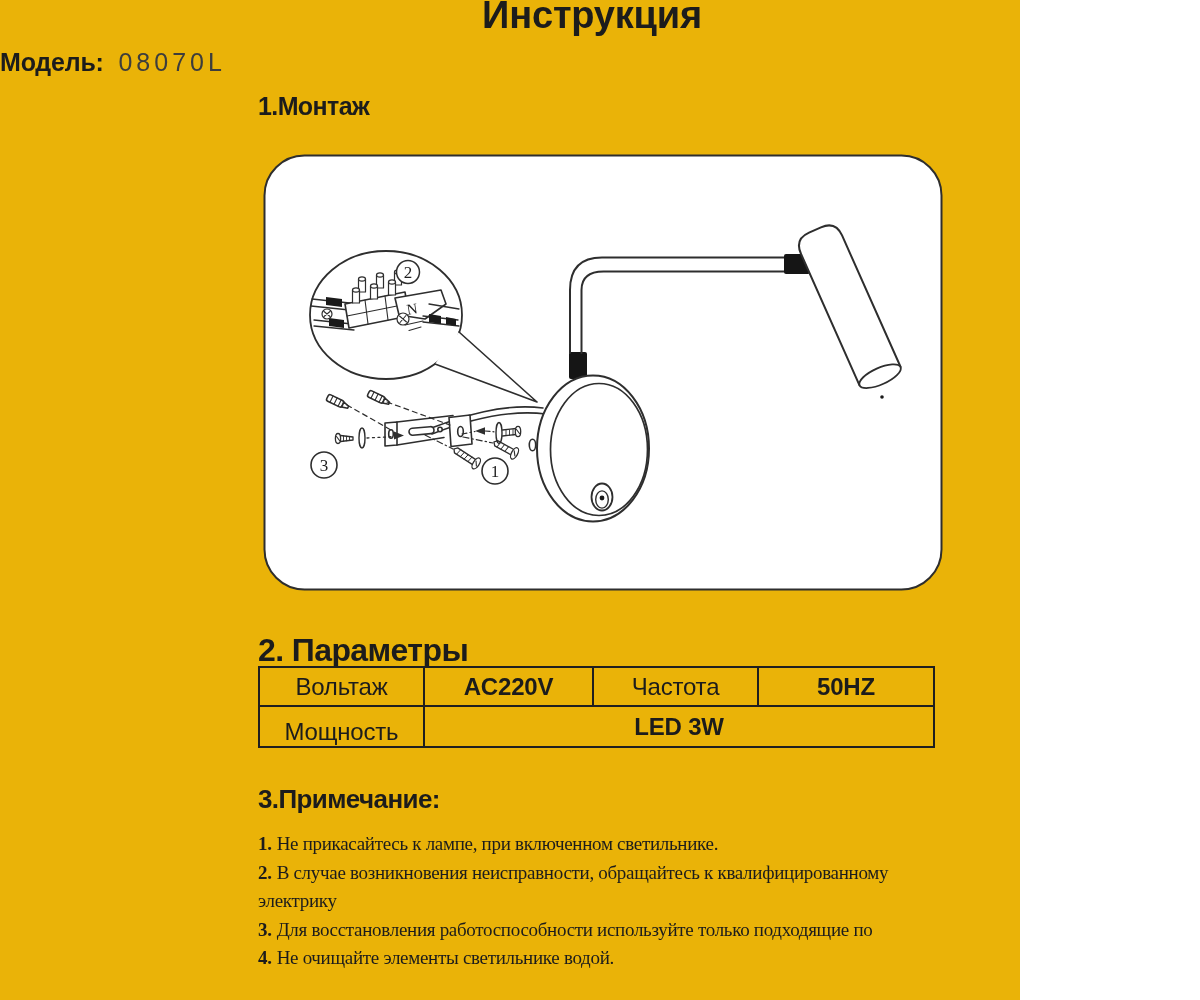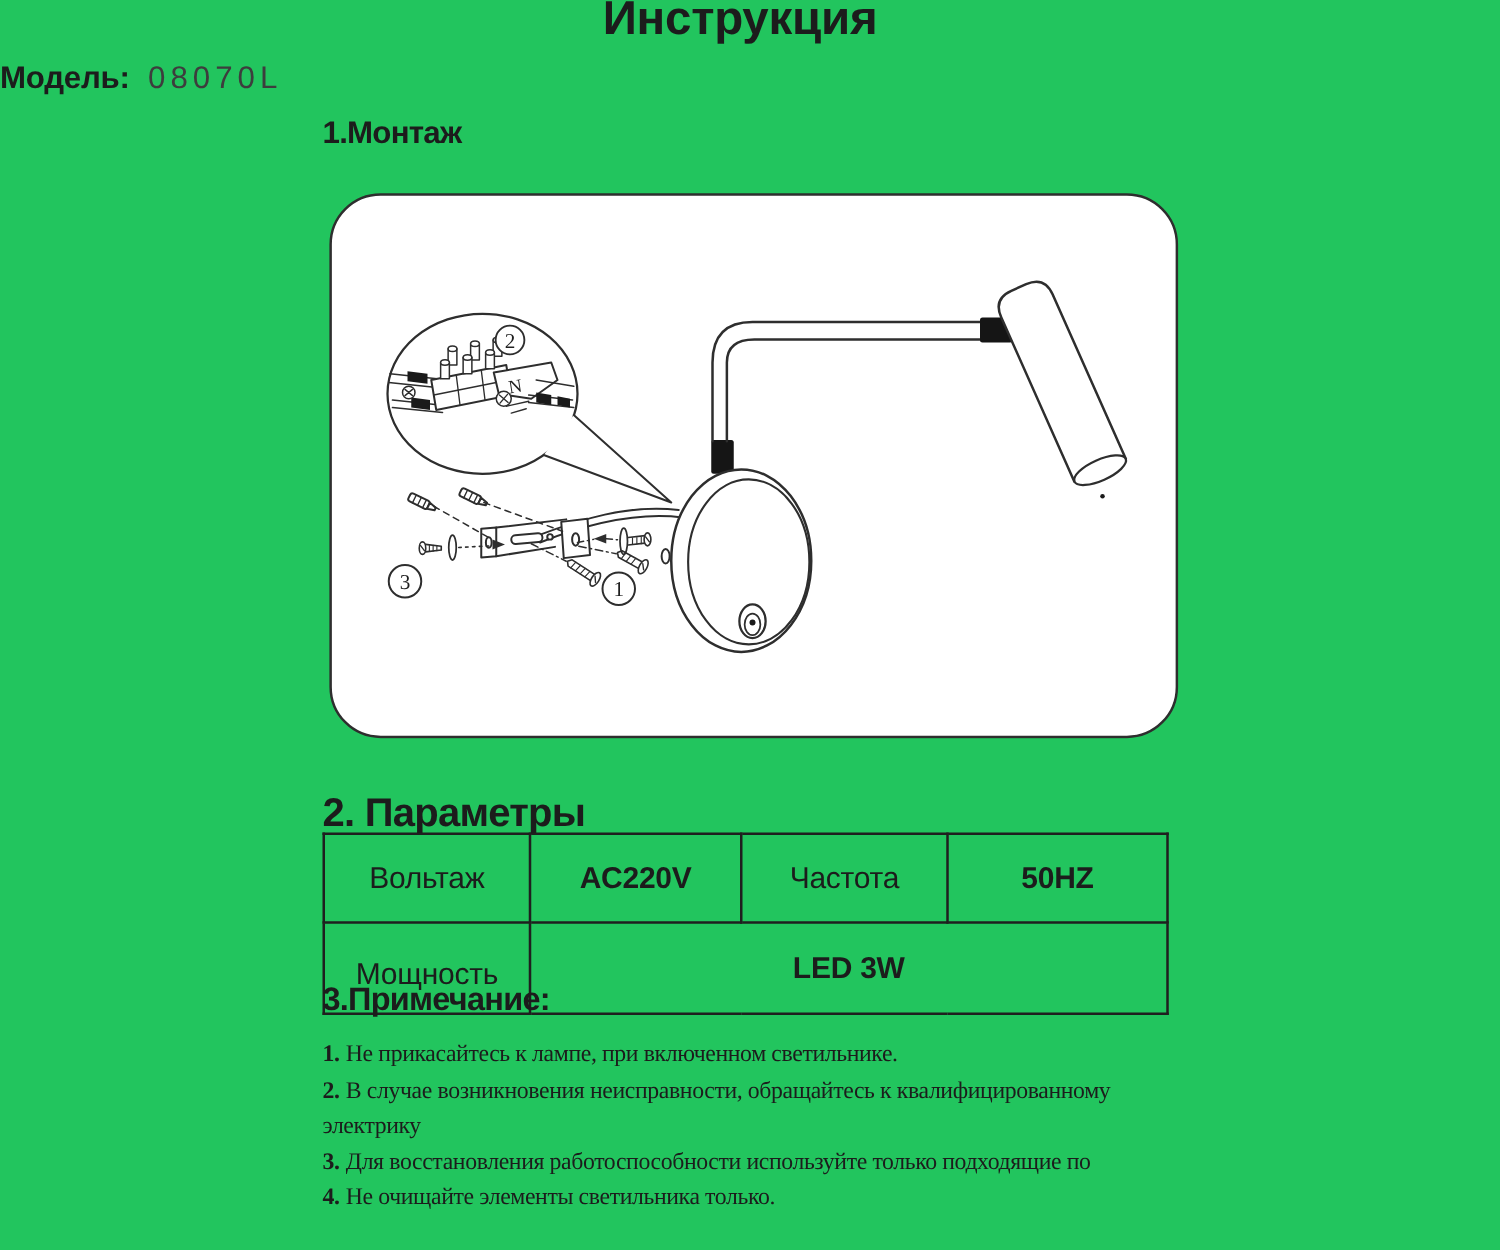--- a/index.html
+++ b/index.html
@@ -1,17 +1,17 @@
 <!DOCTYPE html>
 <html><head>
 <meta charset="utf-8">
 <style>
   html,body { margin:0; padding:0; background:#ffffff; }
   .page {
-    position:relative; width:1200px; height:1000px; background:#22c55e;
+    position:relative; width:1020px; height:1000px; background:#eab308;
     font-family:"Liberation Sans", sans-serif; color:#1c1c1c;
     overflow:hidden; letter-spacing:-0.2px;
   }
   .title {
     position:absolute; top:-6px; left:0; width:1184px; text-align:center;
     font-size:38px; font-weight:700; line-height:42px;
   }
   .model-line {
     position:absolute; top:47px; left:0; width:1184px; 
     font-size:25px; line-height:30px;
@@ -24,21 +24,21 @@
   .sec-notes   { top:784px; font-size:26px; }
   .diagram-wrap { position:absolute; left:263px; top:154px; width:680px; height:438px; }
   .diagram-wrap svg { display:block; }
 
   table.ptable {
     position:absolute; left:258px; top:666px; border-collapse:collapse;
     table-layout:fixed;
   }
   table.ptable td {
     border:2px solid #1f1f1f; font-size:24px; text-align:center;
-    padding:16px; overflow:hidden; white-space:nowrap;
+    padding:0; overflow:hidden; white-space:nowrap;
   }
   table.ptable tr.r1 td { height:37px; vertical-align:middle; }
   table.ptable tr.r2 td { height:39px; }
   table.ptable td.b { font-weight:700; }
   td.cell-power { vertical-align:bottom; padding-bottom:1px;margin-top:20px; }
   td.cell-led   { text-align:left; padding-left:46px; vertical-align:middle; font-weight:700; }
 
   .notes-block {
     position:absolute; left:258px; top:830px; width:740px;
     font-size:19px; line-height:28.5px; letter-spacing:-0.3px;font-family:Liberation Serif, serif;
@@ -251,17 +251,17 @@
     <div class="note-line">
       <span class="num">2.</span><span>В случае возникновения неисправности, обращайтесь к квалифицированному</span>
     </div>
     <div class="note-line">
       <span>электрику</span>
     </div>
     <div class="note-line">
       <span class="num">3.</span><span>Для восстановления работоспособности используйте только подходящие по</span>
     </div>
     <div class="note-line">
-      <span class="num">4.</span><span>Не очищайте элементы светильника только.</span>
+      <span class="num">4.</span><span>Не очищайте элементы светильнике водой.</span>
     </div>
   </div>
 
 </div>
 
 </body></html>

